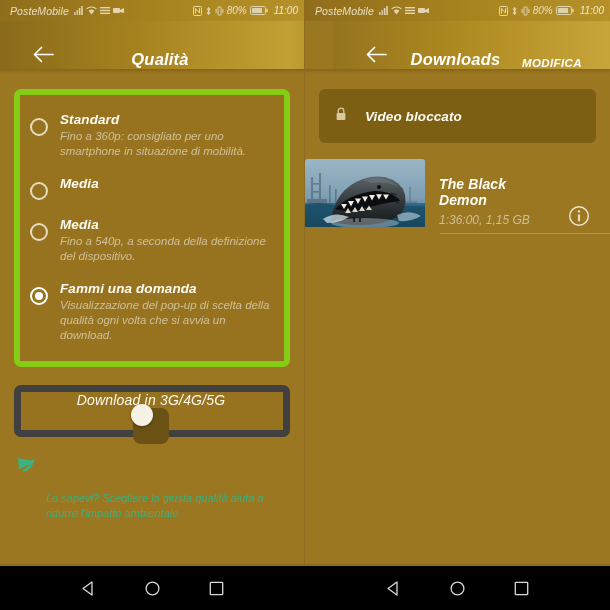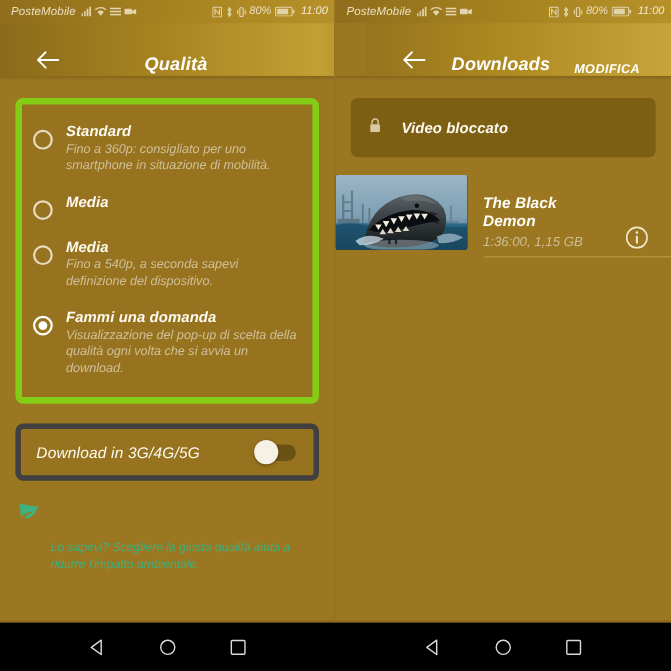--- a/index.html
+++ b/index.html
@@ -136,27 +136,28 @@
     font-size: 11.5px;
     line-height: 15px;
     margin-top: 1px;
     max-width: 252px;
   }
 
   
   .toggle-card {
     margin-top: 18px;
     background: #97731f;
-    border: 5px solid #404040;
+    border: 7px solid #404040;
     border-radius: 7px;
     height: 52px;
     display: flex;
     align-items: center;
     padding: 0 16px 0 14px;
     cursor: pointer;
+    flex-direction: column;
   }
   .toggle-label {
     flex: 1 1 auto;
     color: #fdfaf1;
     font-size: 14px;
     letter-spacing: .2px;
   }
   .switch {
     position: relative;
     width: 36px; height: 15px;
@@ -398,21 +399,21 @@
           <span class="radio"></span>
           <span class="radio-texts">
             <div class="radio-title">Media</div>
           </span>
         </div>
 
         <div class="radio-row">
           <span class="radio"></span>
           <span class="radio-texts">
             <div class="radio-title">Media</div>
-            <div class="radio-desc">Fino a 540p, a seconda sapevi definizione del dispositivo.</div>
+            <div class="radio-desc">Fino a 540p, a seconda della definizione del dispositivo.</div>
           </span>
         </div>
 
         <div class="radio-row">
           <span class="radio checked"></span>
           <span class="radio-texts">
             <div class="radio-title">Fammi una domanda</div>
             <div class="radio-desc">Visualizzazione del pop-up di scelta della qualità ogni volta che si avvia un download.</div>
           </span>
         </div>

